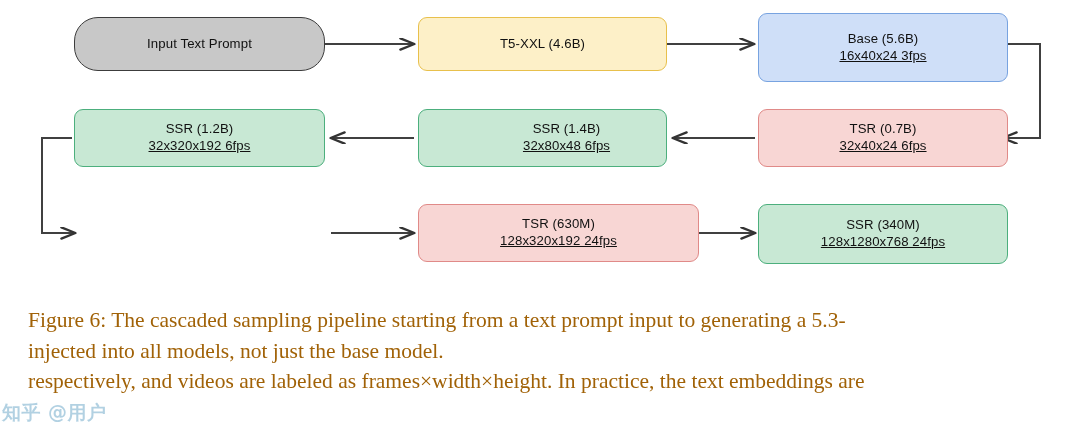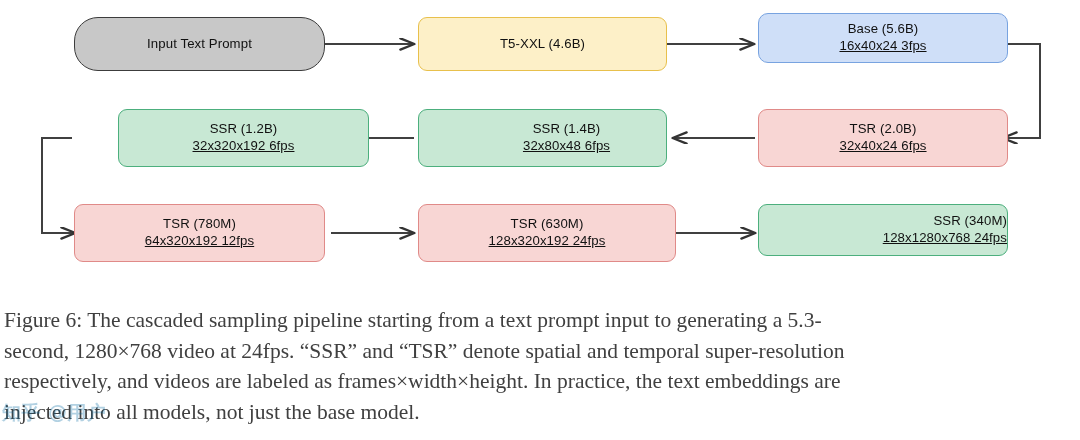--- a/index.html
+++ b/index.html
@@ -57,27 +57,27 @@
 
   .n-gray   { background: #c8c8c8; border-color: #3c3c3c; border-radius: 24px; }
   .n-yellow { background: #fdf0c8; border-color: #e8c04c; }
   .n-blue   { background: #cfdff8; border-color: #78a3e0; }
   .n-green  { background: #c8e8d4; border-color: #4caf7d; }
   .n-red    { background: #f8d6d4; border-color: #e08a88; }
 
   
   #caption {
     position: absolute;
-    left: 4px;
+    left: 28px;
     top: 305px;
     width: 1052px;
     font-family: "Liberation Serif", serif;
     font-size: 21.5px;
     line-height: 30.5px;
-    color: #404040;
+    color: #a16207;
     text-align: justify;
     text-justify: inter-word;
   }
   #caption .cap-line {
     display: block;
     white-space: nowrap;
   }
 
   
   #watermark {
@@ -134,59 +134,54 @@
     <div class="node n-gray empty-sub" style="left:74px;  top:17px;  width:251px; height:54px;">
       <span class="line1">Input Text Prompt</span>
 
     </div>
 
     <div class="node n-yellow empty-sub" style="left:418px; top:17px; width:249px; height:54px;text-align:center;">
       <span class="line1">T5-XXL (4.6B)</span>
 
     </div>
 
-    <div class="node n-blue" style="left:758px; top:13px; width:250px; height:50px;border-radius:10px;">
+    <div class="node n-blue" style="left:758px; top:13px; width:250px; height:69px;">
       <span class="line1">Base (5.6B)</span>
       <span class="line2">16x40x24 3fps</span>
     </div>
 
-    <div class="node n-green" style="left:74px;  top:109px; width:251px; height:58px;margin-left:44px;">
+    <div class="node n-green" style="left:74px;  top:109px; width:251px; height:58px;">
       <span class="line1">SSR (1.2B)</span>
       <span class="line2">32x320x192 6fps</span>
     </div>
 
     <div class="node n-green" style="left:418px; top:109px; width:249px; height:58px;padding-left:48px;">
       <span class="line1">SSR (1.4B)</span>
       <span class="line2">32x80x48 6fps</span>
     </div>
 
     <div class="node n-red" style="left:758px; top:109px; width:250px; height:58px;">
-      <span class="line1">TSR (2.0B)</span>
+      <span class="line1">TSR (0.7B)</span>
       <span class="line2">32x40x24 6fps</span>
     </div>
 
-    <div class="node n-red" style="left:74px;  top:204px; width:251px; height:58px;">
-      <span class="line1">TSR (780M)</span>
-      <span class="line2">64x320x192 12fps</span>
-    </div>
 
-    <div class="node n-red" style="left:418px; top:204px; width:258px; height:58px;">
+    <div class="node n-red" style="left:418px; top:204px; width:281px; height:58px;">
       <span class="line1">TSR (630M)</span>
       <span class="line2">128x320x192 24fps</span>
     </div>
 
-    <div class="node n-green" style="left:758px; top:204px; width:250px; height:52px;align-items:flex-end;">
+    <div class="node n-green" style="left:758px; top:204px; width:250px; height:60px;">
       <span class="line1">SSR (340M)</span>
       <span class="line2">128x1280x768 24fps</span>
     </div>
 
   </div>
 
   <div id="caption">
     <span class="cap-line">Figure 6:  The cascaded sampling pipeline starting from a text prompt input to generating a 5.3-</span>
-    <span class="cap-line">second, 1280×768 video at 24fps. “SSR” and “TSR” denote spatial and temporal super-resolution</span>
+    <span class="cap-line">injected into all models, not just the base model.</span>
     <span class="cap-line">respectively, and videos are labeled as frames×width×height. In practice, the text embeddings are</span>
-    <span class="cap-line">injected into all models, not just the base model.</span>
   </div>
 
   <div id="watermark">知乎 @用户</div>
 
 </div>
 
 </body></html>

